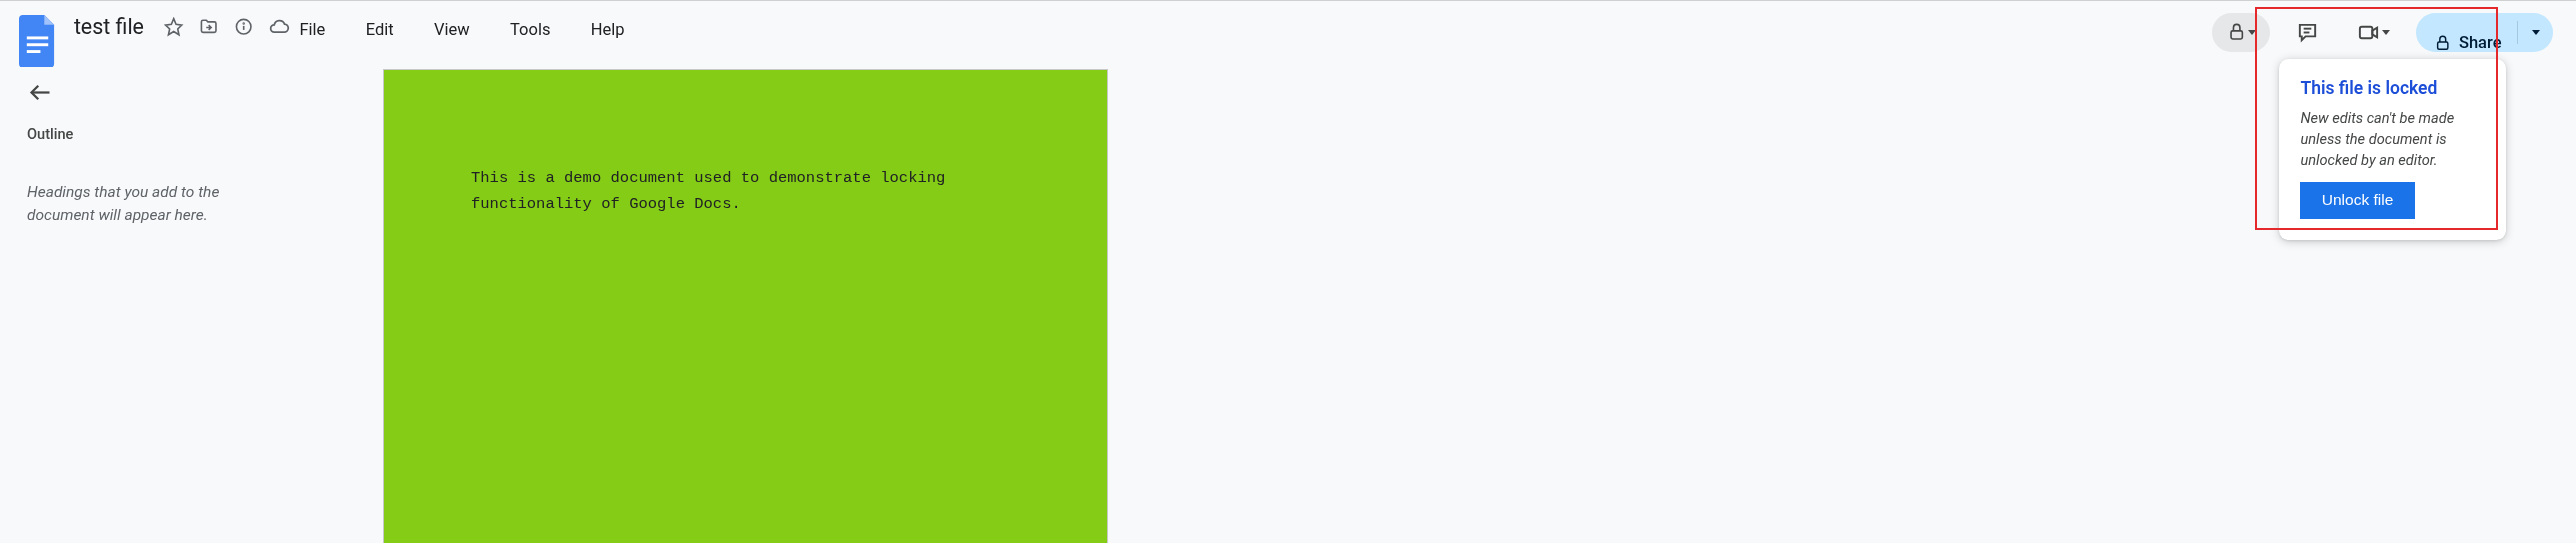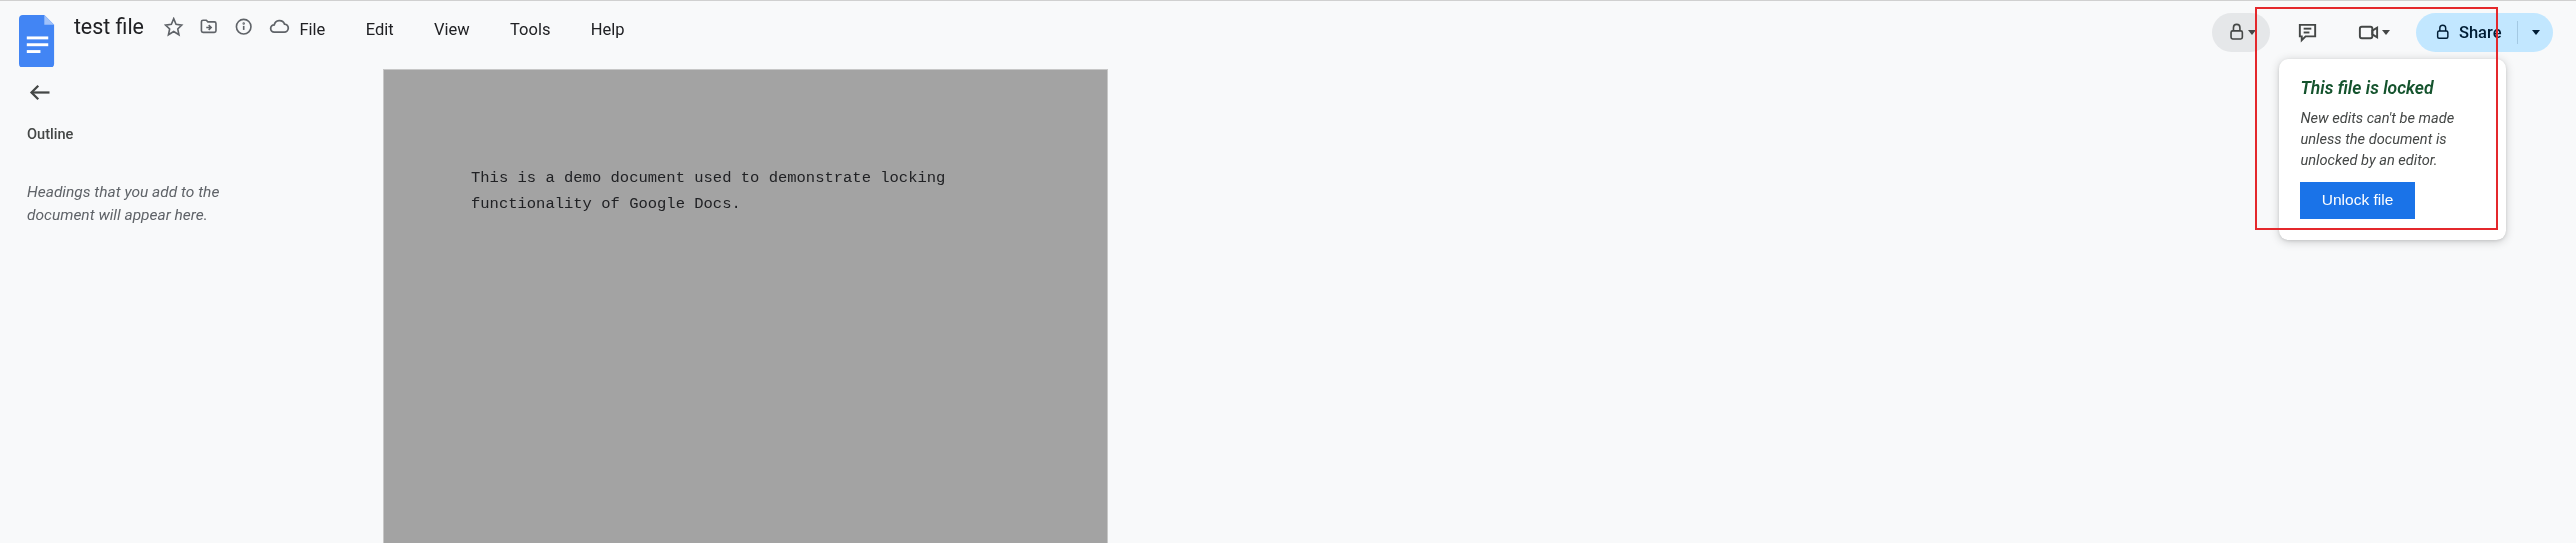--- a/index.html
+++ b/index.html
@@ -75,21 +75,21 @@
     .share-container {
       display: flex;
       align-items: center;
       background: #c2e7ff;
       border-radius: 39px;
       height: 39px;
       overflow: hidden;
     }
     .share-btn {
       display: flex;
-      align-items: center;
+      align-items: flex-end;
       gap: 7.8px;
       padding: 0 15.5px 0 17.5px;
       height: 100%;
       cursor: pointer;
       font-size: 16.5px;
       font-weight: 500;
       color: #001d35;
     }
     .share-split { width: 1px; height: 23px; background: #a4c9e3; }
     .share-dd {
@@ -121,21 +121,21 @@
     }
     .outline-placeholder {
       font-size: 15.5px;
       color: #5f6368;
       font-style: italic;
       line-height: 1.5;
       max-width: 233px;
     }
     .doc-page {
       width: 725px;
-      background: #a3a3a3;
+      background: #84cc16;
       border: 1px solid #c7c7c7;
       border-bottom: none;
       height: 100%;
       padding: 95px 87px;
     }
     .doc-content {
       font-family: 'Courier New', Courier, monospace;
       font-size: 15.5px;
       color: #202124;
       line-height: 1.7;
@@ -147,23 +147,22 @@
       right: 70px;
       width: 227px;
       background: #fff;
       border-radius: 9.7px;
       box-shadow: 0 1.9px 9.7px rgba(0,0,0,0.18), 0 1px 2.9px rgba(0,0,0,0.1);
       padding: 19.4px 21.4px 21.4px 21.4px;
     }
     .popover-title {
       font-size: 17.5px;
       font-weight: 600;
-      color: #14532d;
+      color: #1d4ed8;
       margin-bottom: 9.7px;
-      font-style: italic;
     }
     .popover-body {
       font-size: 14.6px;
       color: #444746;
       line-height: 1.45;
       margin-bottom: 10px;
       font-style: italic;
     }
     .unlock-btn {
       background: #1a73e8;

